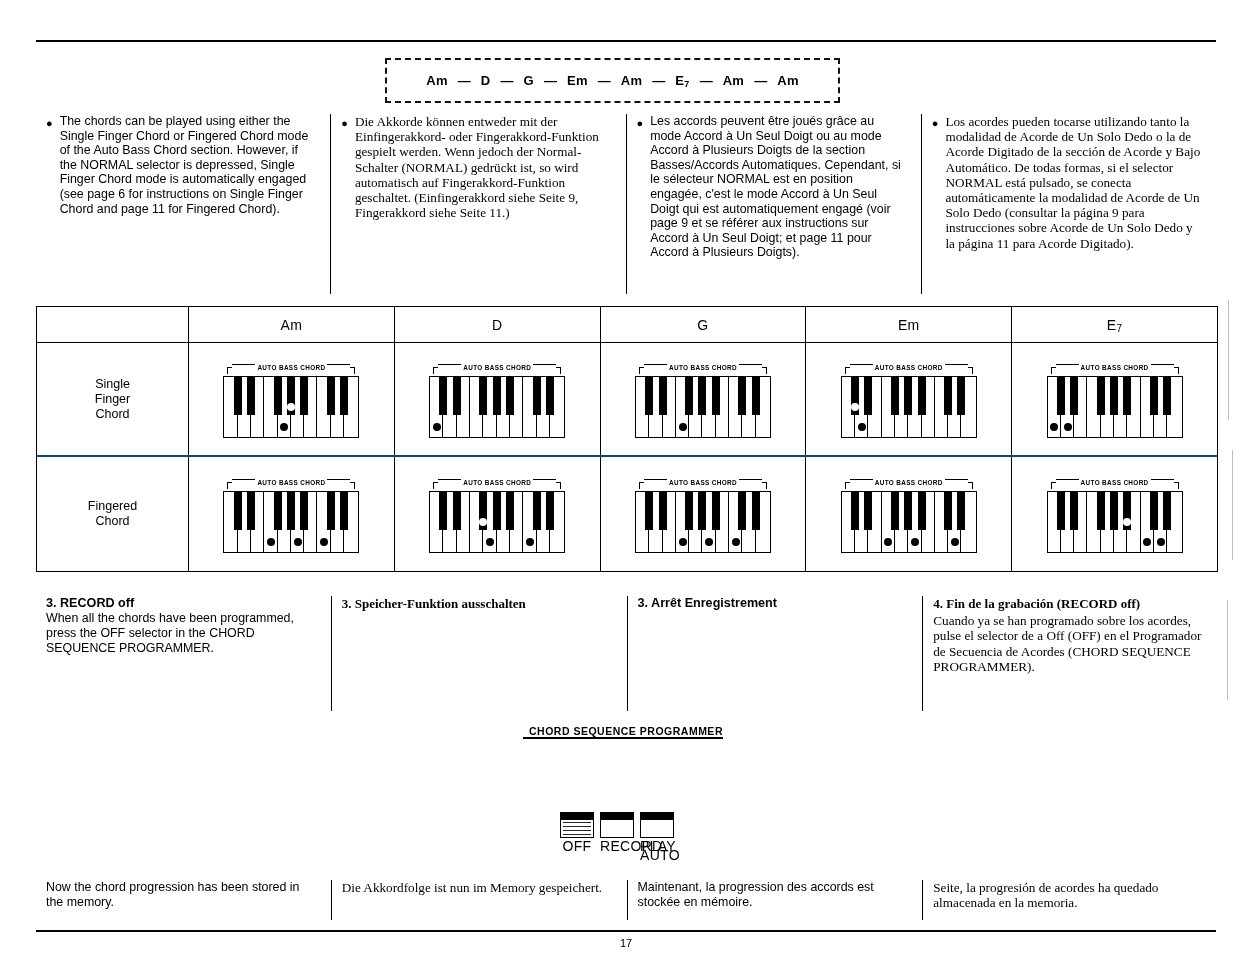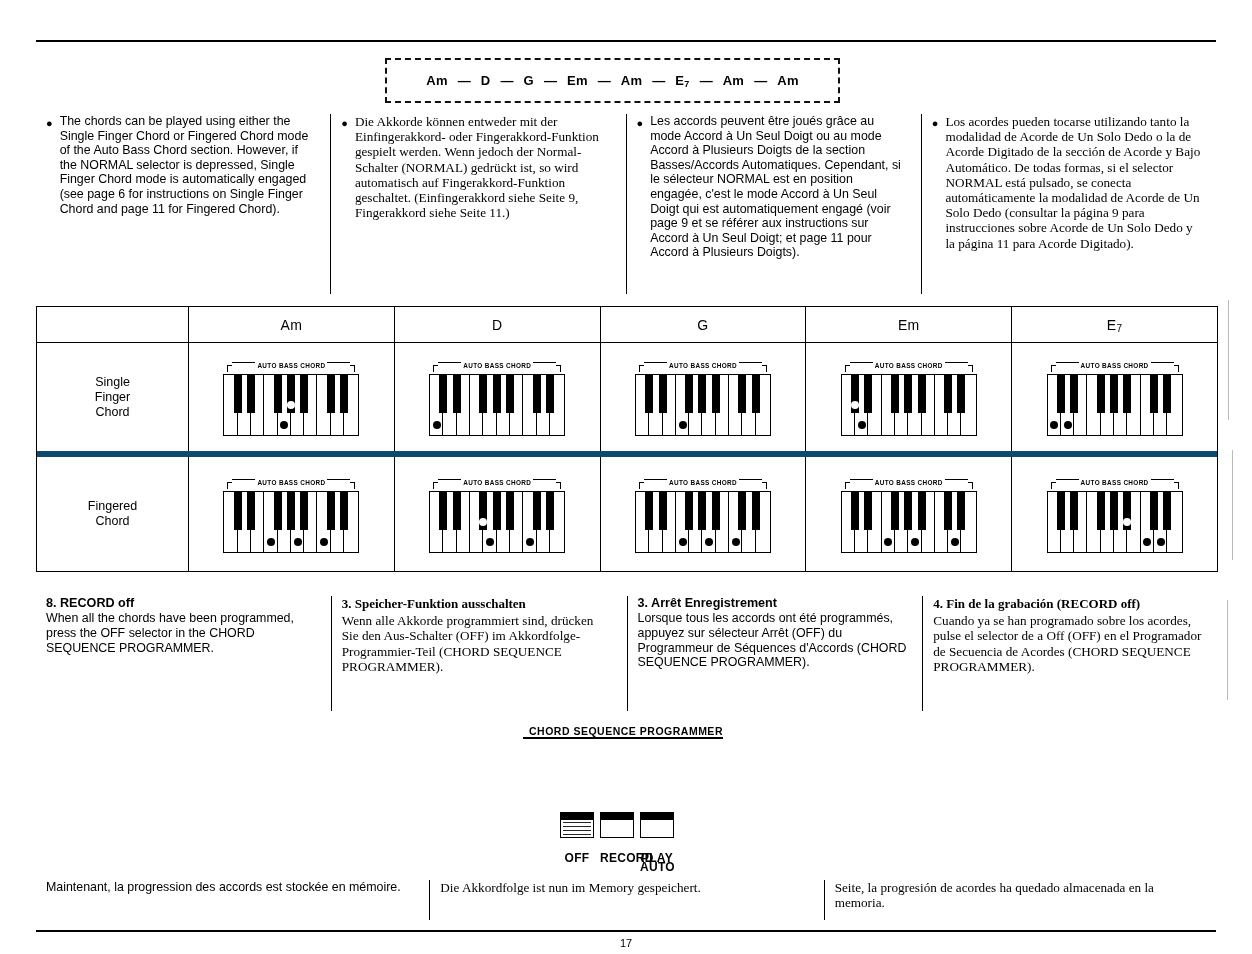--- a/index.html
+++ b/index.html
@@ -95,21 +95,21 @@
   }
   #chord-table .thead {
     display: flex;
     height: 36px;
     border-bottom: 1px solid #000;
   }
   #chord-table .row {
     display: flex;
     height: 114px;
   }
-  #chord-table .row.first { border-bottom: 6px solid #0c4a6e; }
+  #chord-table .row.first { border-bottom: 2px solid #0c4a6e; }
   .cell-label {
     width: 152px;
     flex: 0 0 152px;
     border-right: 1px solid #000;
     display: flex;
     align-items: center;
     justify-content: center;
     text-align: center;
     font-size: 12.5px;
     line-height: 15px;
@@ -264,25 +264,25 @@
     background: #000;
   }
   .sel.pressed .btn .fill {
     position: absolute;
     left: 2px; right: 2px; top: 7px; bottom: 2px;
     background:
       repeating-linear-gradient(0deg, #000 0px, #000 1px, #fff 1px, #fff 4px);
     opacity: .85;
   }
   .sel .name {
-    font-size: 12px;
-    font-weight: bold;
+    font-size: 14px;
+    font-weight: normal;
     letter-spacing: .3px;
     line-height: 9px;
-    margin-top: 16px;
+    margin-top: 4px;
     white-space: pre-line;
   }
 
   
   #footer-cols {
     position: absolute;
     left: 36px; top: 880px;
     width: 1182px; height: 40px;
     display: flex;
   }
@@ -710,30 +710,28 @@
             <div class="dot black-dot" style="left: 109.05px; top: 46px;"></div>
             <div class="dot white-dot" style="left: 75.8px; top: 26px;"></div>
           </div>
         </div>
       </div>
     </div>
   </div>
 
 <div id="step3-cols">
     <div class="s3-col">
-      <div class="s3-title">8. RECORD off</div>
+      <div class="s3-title">3. RECORD off</div>
       <div class="s3-body">When all the chords have been programmed, press the OFF selector in the CHORD SEQUENCE PROGRAMMER.</div>
     </div>
     <div class="s3-col serif">
       <div class="s3-title">3. Speicher-Funktion ausschalten</div>
-      <div class="s3-body">Wenn alle Akkorde programmiert sind, drücken Sie den Aus-Schalter (OFF) im Akkordfolge-Programmier-Teil (CHORD SEQUENCE PROGRAMMER).</div>
     </div>
     <div class="s3-col">
       <div class="s3-title">3. Arrêt Enregistrement</div>
-      <div class="s3-body">Lorsque tous les accords ont été programmés, appuyez sur sélecteur Arrêt (OFF) du Programmeur de Séquences d'Accords (CHORD SEQUENCE PROGRAMMER).</div>
     </div>
     <div class="s3-col serif">
       <div class="s3-title">4. Fin de la grabación (RECORD off)</div>
       <div class="s3-body">Cuando ya se han programado sobre los acordes, pulse el selector de a Off (OFF) en el Programador de Secuencia de Acordes (CHORD SEQUENCE PROGRAMMER).</div>
     </div>
   </div>
 
 <div id="csp-caption">
   <span class="lbl">CHORD SEQUENCE PROGRAMMER</span>
 </div>
@@ -757,24 +755,27 @@
       <div class="btn">
         <div class="cap"></div>
       </div>
       <div class="name">PLAY
 AUTO</div>
     </div>
   </div>
 
 <div id="footer-cols">
     <div class="f-col">
-      <div class="f-text">Maintenant, la progression des accords est stockée en mémoire.</div>
+      <div class="f-text">Now the chord progression has been stored in the memory.</div>
     </div>
     <div class="f-col serif">
       <div class="f-text">Die Akkordfolge ist nun im Memory gespeichert.</div>
+    </div>
+    <div class="f-col">
+      <div class="f-text">Maintenant, la progression des accords est stockée en mémoire.</div>
     </div>
     <div class="f-col serif">
       <div class="f-text">Seite, la progresión de acordes ha quedado almacenada en la memoria.</div>
     </div>
   </div>
 
 <div id="page-number">17</div>
 
 <div class="page-rule" id="rule-bottom"></div>
 

